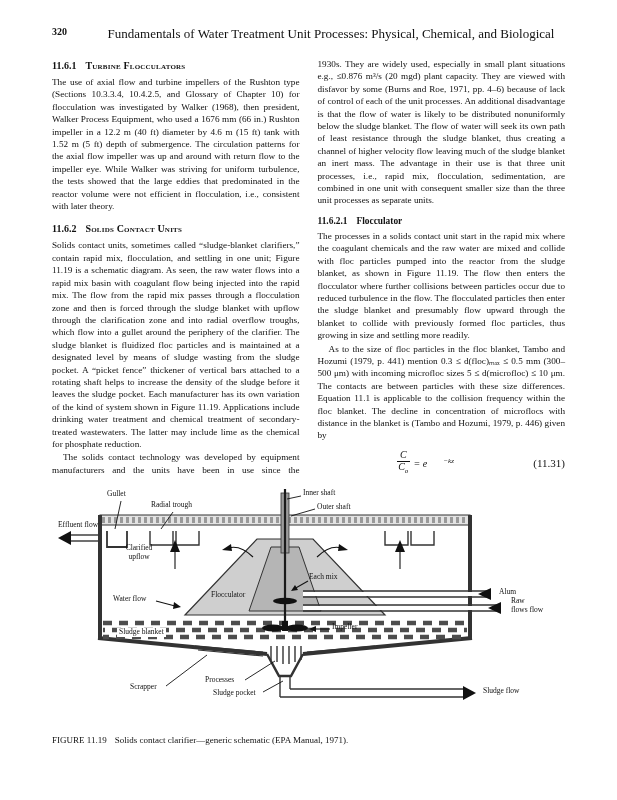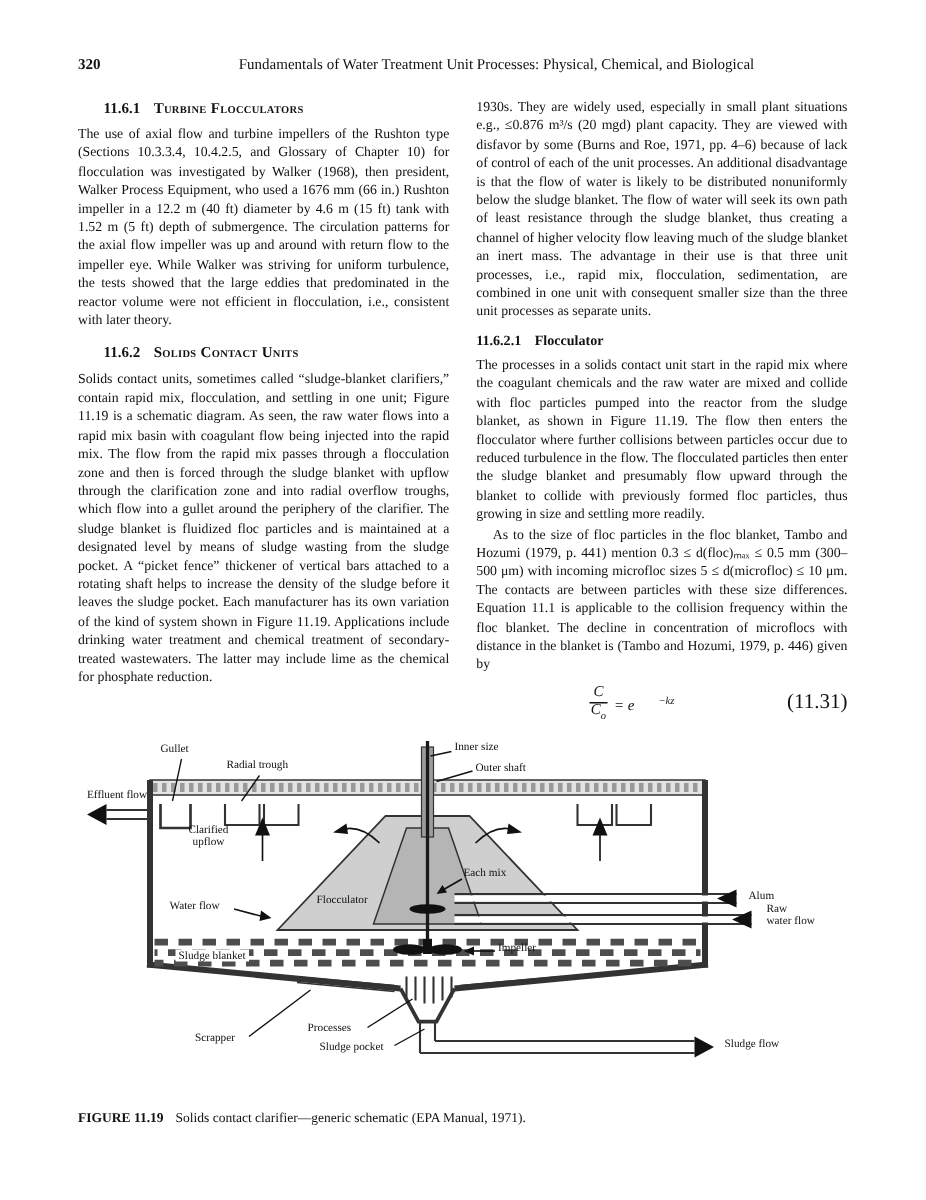--- a/index.html
+++ b/index.html
@@ -1,51 +1,51 @@
 <!DOCTYPE html>
 <html><head>
 <meta charset="utf-8">
 <style>
   html,body{margin:0;padding:0;background:#fff;}
   .page{position:relative;width:617px;height:800px;background:#fff;overflow:hidden;
         font-family:"Liberation Serif",serif;color:#111;
         padding:26px 52px 0 52px;box-sizing:border-box;}
   
-  .running-head{display:flex;align-items:flex-end;}
+  .running-head{display:flex;align-items:flex-start;}
   .page-number{font-weight:bold;font-size:10px;}
-  .running-title{flex:1;text-align:center;font-size:10px;padding-left:30px;margin-top:12px;}
+  .running-title{flex:1;text-align:center;font-size:13px;padding-left:30px;}
   
   .columns{display:flex;gap:18px;margin-top:16px;}
   .col{flex:1;min-width:0;}
   .para{font-size:9.2px;line-height:12.4px;text-align:justify;margin:0 0 1px 0;}
   .indent{text-indent:11px;}
   .cont-break{text-align-last:justify;}
-  h2.heading2{font-size:10px;font-weight:bold;margin:11px 0 5px 17px;}
+  h2.heading2{font-size:10px;font-weight:bold;margin:11px 0 5px 0;}
   h2.first{margin-top:2px;}
   h3.heading3{font-size:9.4px;font-weight:bold;margin:9px 0 4px 0;}
   .h-num{margin-right:9px;}
   .sc{font-variant:small-caps;letter-spacing:.2px;}
   
   .equation-row{display:flex;align-items:center;margin:8px 0 0 0;font-size:10px;}
   .equation{flex:1;display:flex;justify-content:center;align-items:center;font-style:italic;}
   .frac{display:inline-flex;flex-direction:column;text-align:center;vertical-align:middle;margin-right:4px;}
   .frac-num{border-bottom:.8px solid #111;padding:0 3px 0.5px 3px;line-height:1.05;}
   .frac-den{padding-top:0.5px;line-height:1.05;font-family:Liberation Serif, serif;}
   .frac-den sub{font-size:7px;}
   .eq-rest sup{font-size:7px;margin-left:16px;}
-  .equation-tag{font-size:14px;font-style:normal;}
+  .equation-tag{font-size:11px;font-style:normal;}
   
   .figure-wrap{position:relative;width:510px;height:237px;margin:12px 0 0 3px;text-decoration:underline;}
   .fig-svg{position:absolute;left:0;top:0;}
   .fig-label{position:absolute;font-size:7.5px;line-height:1.15;white-space:pre-line;color:#111;}
   .fig-label.center{text-align:center;width:44px;}
   .fig-label.onband{background:#fff;padding:0 2px;}
   
   .caption{margin-top:9px;font-size:9px;}
-  .cap-label{font-weight:bold;margin-right:8px;}
+  .cap-label{font-weight:normal;margin-right:8px;}
 </style>
 </head>
 <body>
 
 <div class="page">
 
   <div class="running-head">
     <span class="page-number">320</span>
     <span class="running-title">Fundamentals of Water Treatment Unit Processes: Physical, Chemical, and Biological</span>
   </div>
@@ -53,20 +53,21 @@
   <div class="columns">
     <div class="col">
       <h2 class="heading2 first">
         <span class="h-num">11.6.1</span><span class="sc">Turbine Flocculators</span>
       </h2>
       <p class="para">The use of axial flow and turbine impellers of the Rushton type (Sections 10.3.3.4, 10.4.2.5, and Glossary of Chapter 10) for flocculation was investigated by Walker (1968), then president, Walker Process Equipment, who used a 1676 mm (66 in.) Rushton impeller in a 12.2 m (40 ft) diameter by 4.6 m (15 ft) tank with 1.52 m (5 ft) depth of submergence. The circulation patterns for the axial flow impeller was up and around with return flow to the impeller eye. While Walker was striving for uniform turbulence, the tests showed that the large eddies that predominated in the reactor volume were not efficient in flocculation, i.e., consistent with later theory.</p>
       <h2 class="heading2">
         <span class="h-num">11.6.2</span><span class="sc">Solids Contact Units</span>
       </h2>
       <p class="para">Solids contact units, sometimes called “sludge-blanket clarifiers,” contain rapid mix, flocculation, and settling in one unit; Figure 11.19 is a schematic diagram. As seen, the raw water flows into a rapid mix basin with coagulant flow being injected into the rapid mix. The flow from the rapid mix passes through a flocculation zone and then is forced through the sludge blanket with upflow through the clarification zone and into radial overflow troughs, which flow into a gullet around the periphery of the clarifier. The sludge blanket is fluidized floc particles and is maintained at a designated level by means of sludge wasting from the sludge pocket. A “picket fence” thickener of vertical bars attached to a rotating shaft helps to increase the density of the sludge before it leaves the sludge pocket. Each manufacturer has its own variation of the kind of system shown in Figure 11.19. Applications include drinking water treatment and chemical treatment of secondary-treated wastewaters. The latter may include lime as the chemical for phosphate reduction.</p>
+      <p class="para indent cont-break">The solids contact technology was developed by equipment manufacturers and the units have been in use since the</p>
     </div>
 
     <div class="col">
       <p class="para">1930s. They are widely used, especially in small plant situations e.g., ≤0.876 m³/s (20 mgd) plant capacity. They are viewed with disfavor by some (Burns and Roe, 1971, pp. 4–6) because of lack of control of each of the unit processes. An additional disadvantage is that the flow of water is likely to be distributed nonuniformly below the sludge blanket. The flow of water will seek its own path of least resistance through the sludge blanket, thus creating a channel of higher velocity flow leaving much of the sludge blanket an inert mass. The advantage in their use is that three unit processes, i.e., rapid mix, flocculation, sedimentation, are combined in one unit with consequent smaller size than the three unit processes as separate units.</p>
       <h3 class="heading3">
         <span class="h-num">11.6.2.1</span><span>Flocculator</span>
       </h3>
       <p class="para">The processes in a solids contact unit start in the rapid mix where the coagulant chemicals and the raw water are mixed and collide with floc particles pumped into the reactor from the sludge blanket, as shown in Figure 11.19. The flow then enters the flocculator where further collisions between particles occur due to reduced turbulence in the flow. The flocculated particles then enter the sludge blanket and presumably flow upward through the blanket to collide with previously formed floc particles, thus growing in size and settling more readily.</p>
       <p class="para indent">As to the size of floc particles in the floc blanket, Tambo and Hozumi (1979, p. 441) mention 0.3 ≤ d(floc)ₘₐₓ ≤ 0.5 mm (300–500 μm) with incoming microfloc sizes 5 ≤ d(microfloc) ≤ 10 μm. The contacts are between particles with these size differences. Equation 11.1 is applicable to the collision frequency within the floc blanket. The decline in concentration of microflocs with distance in the blanket is (Tambo and Hozumi, 1979, p. 446) given by</p>
 
@@ -193,32 +194,32 @@
         <line x1="246" y1="7" x2="232" y2="10"></line>
         <line x1="260" y1="20" x2="236" y2="27"></line>
         <line x1="111" y1="197" x2="152" y2="166"></line>
         <line x1="190" y1="191" x2="220" y2="172"></line>
         <line x1="208" y1="203" x2="228" y2="192"></line>
       </g>
     </svg>
 
     <div class="fig-label" style="left:52px;top:1px">Gullet</div>
     <div class="fig-label" style="left:96px;top:12px">Radial trough</div>
-    <div class="fig-label" style="left:248px;top:0px">Inner size</div>
+    <div class="fig-label" style="left:248px;top:0px">Inner shaft</div>
     <div class="fig-label" style="left:262px;top:14px">Outer shaft</div>
     <div class="fig-label" style="left:3px;top:32px">Effluent flow</div>
     <div class="fig-label center" style="left:62px;top:55px">Clarified
 upflow</div>
     <div class="fig-label" style="left:58px;top:106px">Water flow</div>
     <div class="fig-label" style="left:156px;top:102px">Flocculator</div>
     <div class="fig-label" style="left:254px;top:84px">Each mix</div>
     <div class="fig-label onband" style="left:62px;top:139px">Sludge blanket</div>
     <div class="fig-label" style="left:444px;top:99px">Alum</div>
     <div class="fig-label" style="left:456px;top:108px">Raw
-water flow</div>
+flows flow</div>
     <div class="fig-label" style="left:277px;top:134px">Impeller</div>
     <div class="fig-label" style="left:75px;top:194px">Scrapper</div>
     <div class="fig-label" style="left:150px;top:187px">Processes</div>
     <div class="fig-label" style="left:158px;top:200px">Sludge pocket</div>
     <div class="fig-label" style="left:428px;top:198px">Sludge flow</div>
   </div>
 
   <div class="caption">
     <span class="cap-label">FIGURE 11.19</span><span class="cap-text">Solids contact clarifier—generic schematic (EPA Manual, 1971).</span>
   </div>

